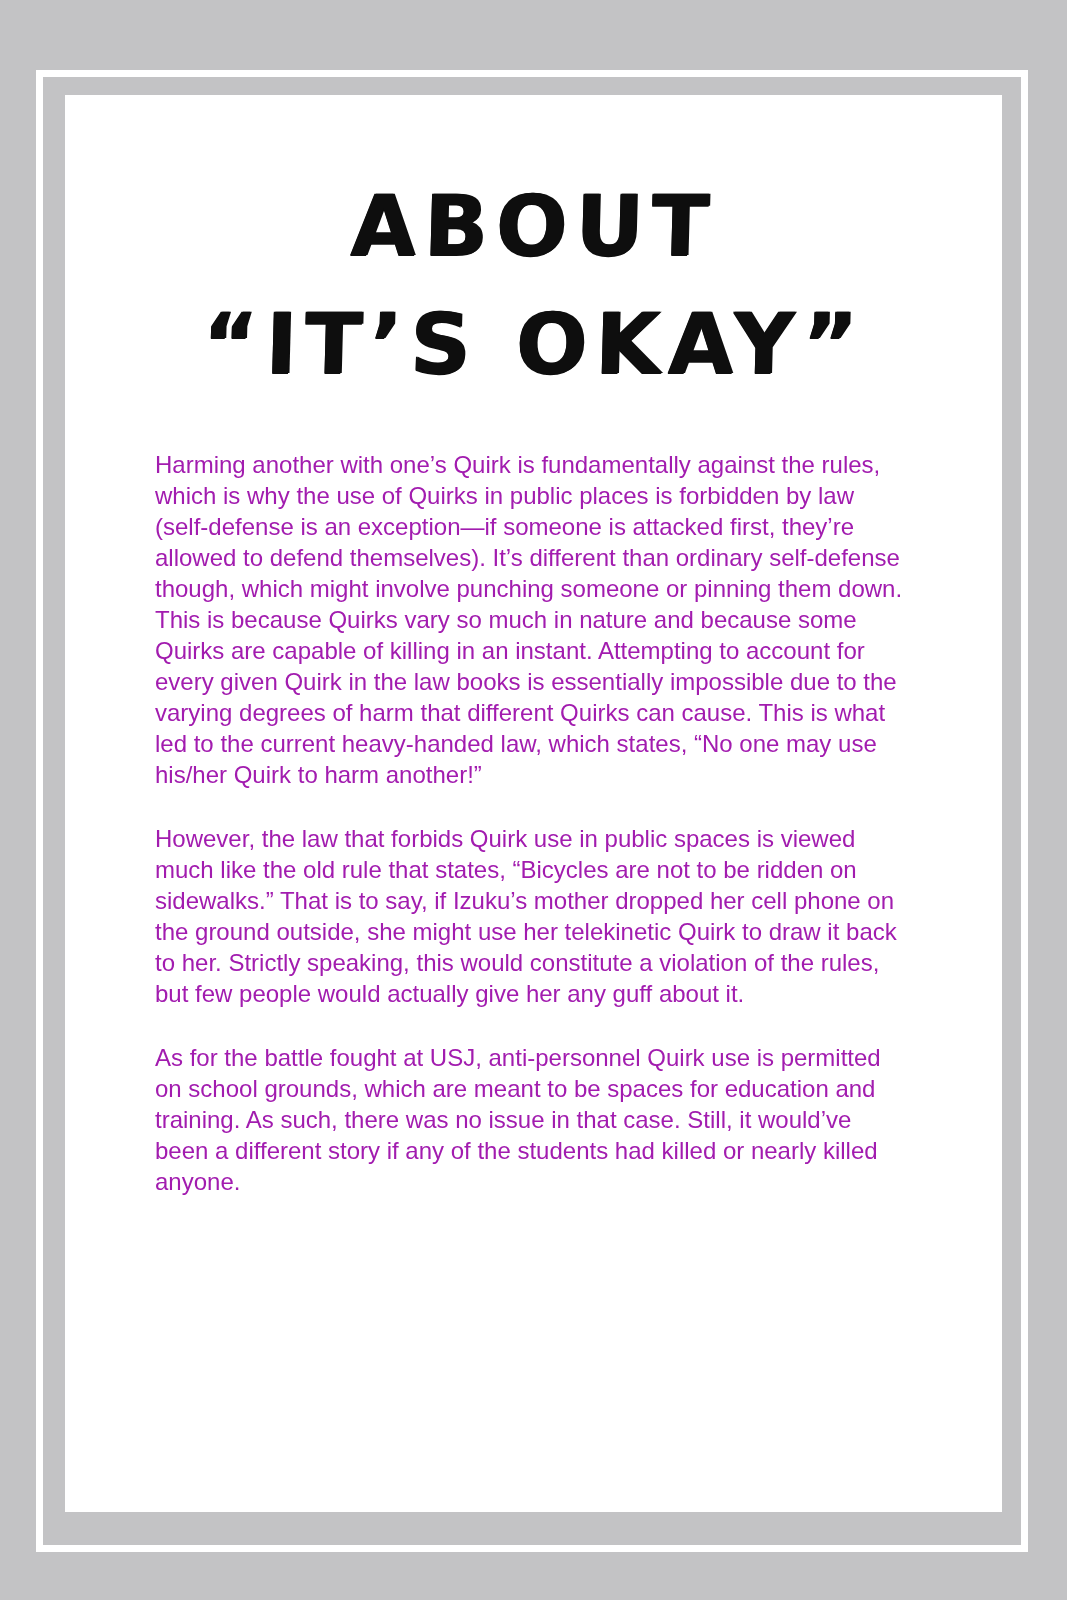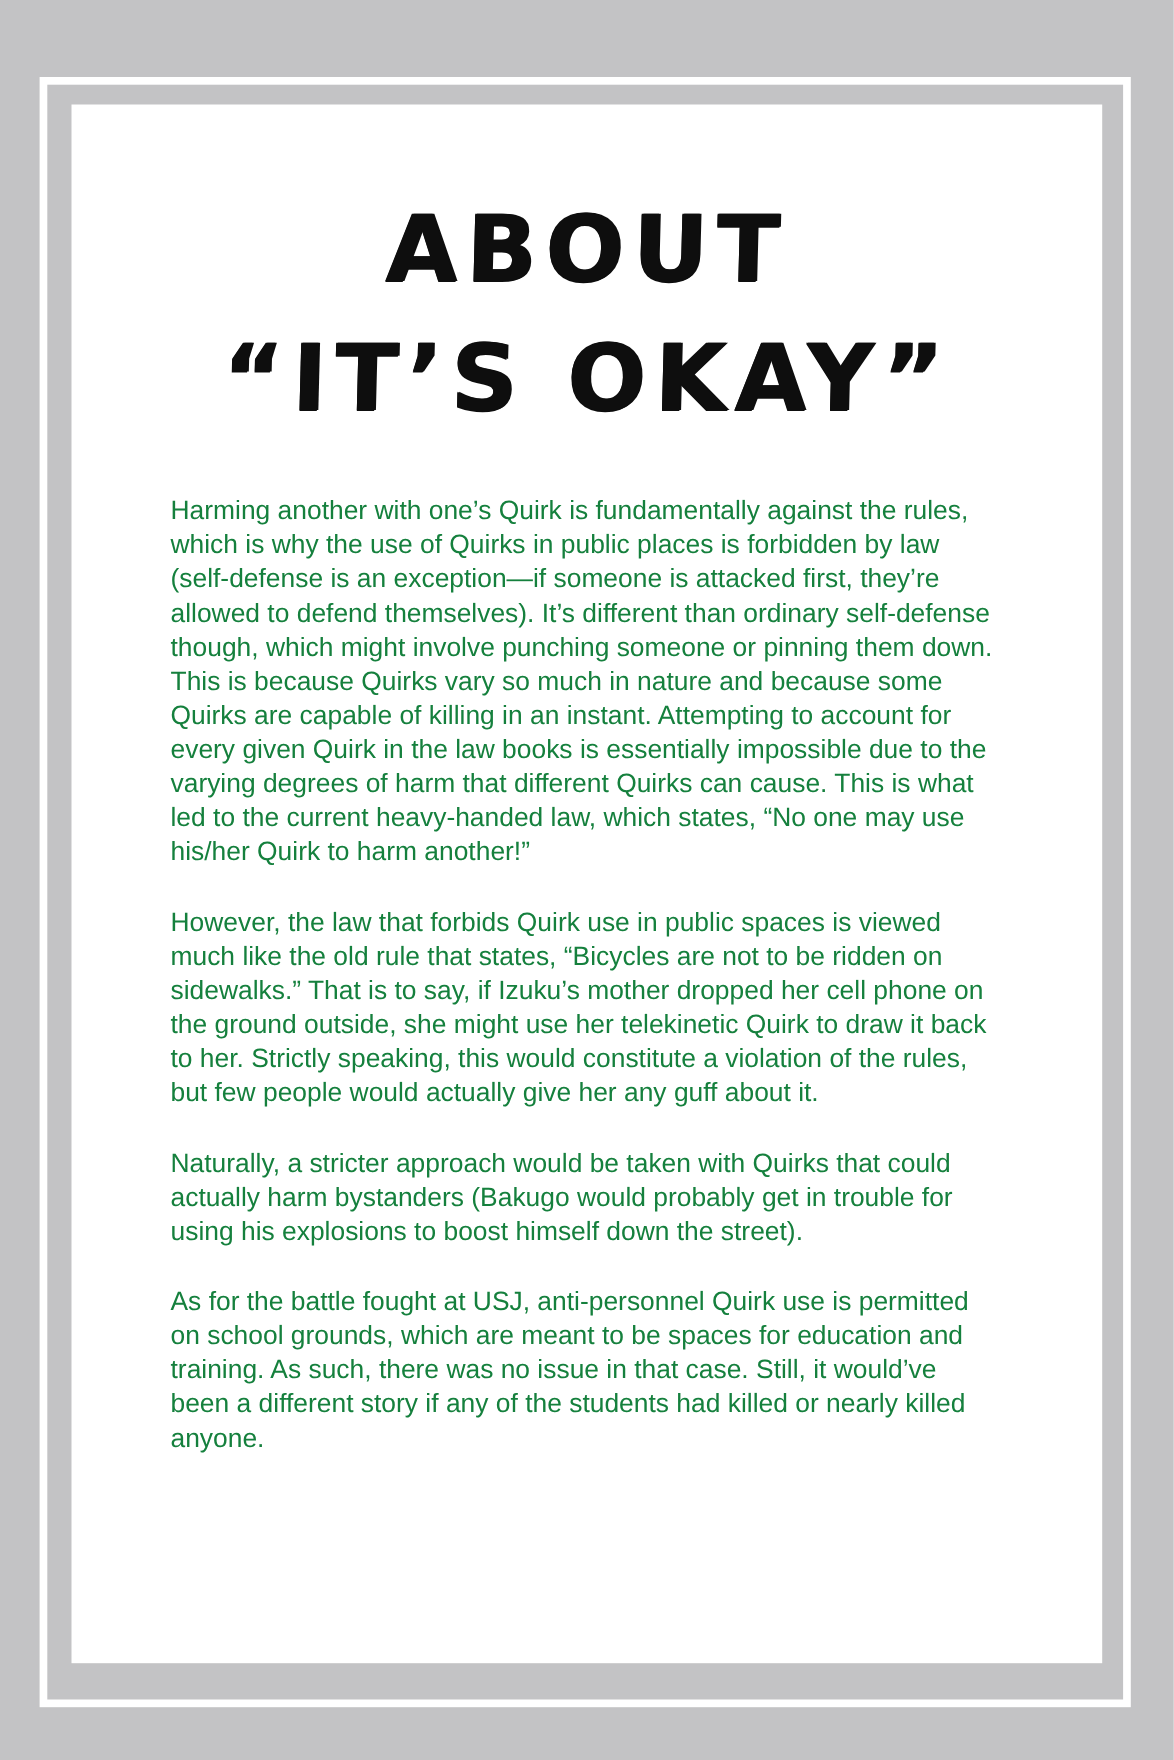--- a/index.html
+++ b/index.html
@@ -39,38 +39,37 @@
     letter-spacing: 8px;
   }
   .title-line {
     display: block;
     transform: skewX(-1.5deg);
     text-shadow: 1.5px 0 0 #0e0e0e, 0 1px 0 #0e0e0e;
   }
   .body {
     margin-top: 46px;
     padding: 0 92px 0 90px;
-    color: #15803d;
+    color: #a21caf;
     font-size: 24px;
     line-height: 31px;
   }
   .body p {
     margin: 0 0 33px 0;
   }
 </style>
 </head>
 <body>
 
 <div class="outer">
   <div class="frame"></div>
   <div class="page">
     <h1 class="title">
       <span class="title-line">ABOUT</span>
       <span class="title-line">“IT’S OKAY”</span>
     </h1>
     <div class="body">
       <p>Harming another with one’s Quirk is fundamentally against the rules, which is why the use of Quirks in public places is forbidden by law (self-defense is an exception—if someone is attacked first, they’re allowed to defend themselves). It’s different than ordinary self-defense though, which might involve punching someone or pinning them down. This is because Quirks vary so much in nature and because some Quirks are capable of killing in an instant. Attempting to account for every given Quirk in the law books is essentially impossible due to the varying degrees of harm that different Quirks can cause. This is what led to the current heavy-handed law, which states, “No one may use his/her Quirk to harm another!”</p>
       <p>However, the law that forbids Quirk use in public spaces is viewed much like the old rule that states, “Bicycles are not to be ridden on sidewalks.” That is to say, if Izuku’s mother dropped her cell phone on the ground outside, she might use her telekinetic Quirk to draw it back to her. Strictly speaking, this would constitute a violation of the rules, but few people would actually give her any guff about it.</p>
-      <p>Naturally, a stricter approach would be taken with Quirks that could actually harm bystanders (Bakugo would probably get in trouble for using his explosions to boost himself down the street).</p>
       <p>As for the battle fought at USJ, anti-personnel Quirk use is permitted on school grounds, which are meant to be spaces for education and training. As such, there was no issue in that case. Still, it would’ve been a different story if any of the students had killed or nearly killed anyone.</p>
     </div>
   </div>
 </div>
 
 </body></html>

